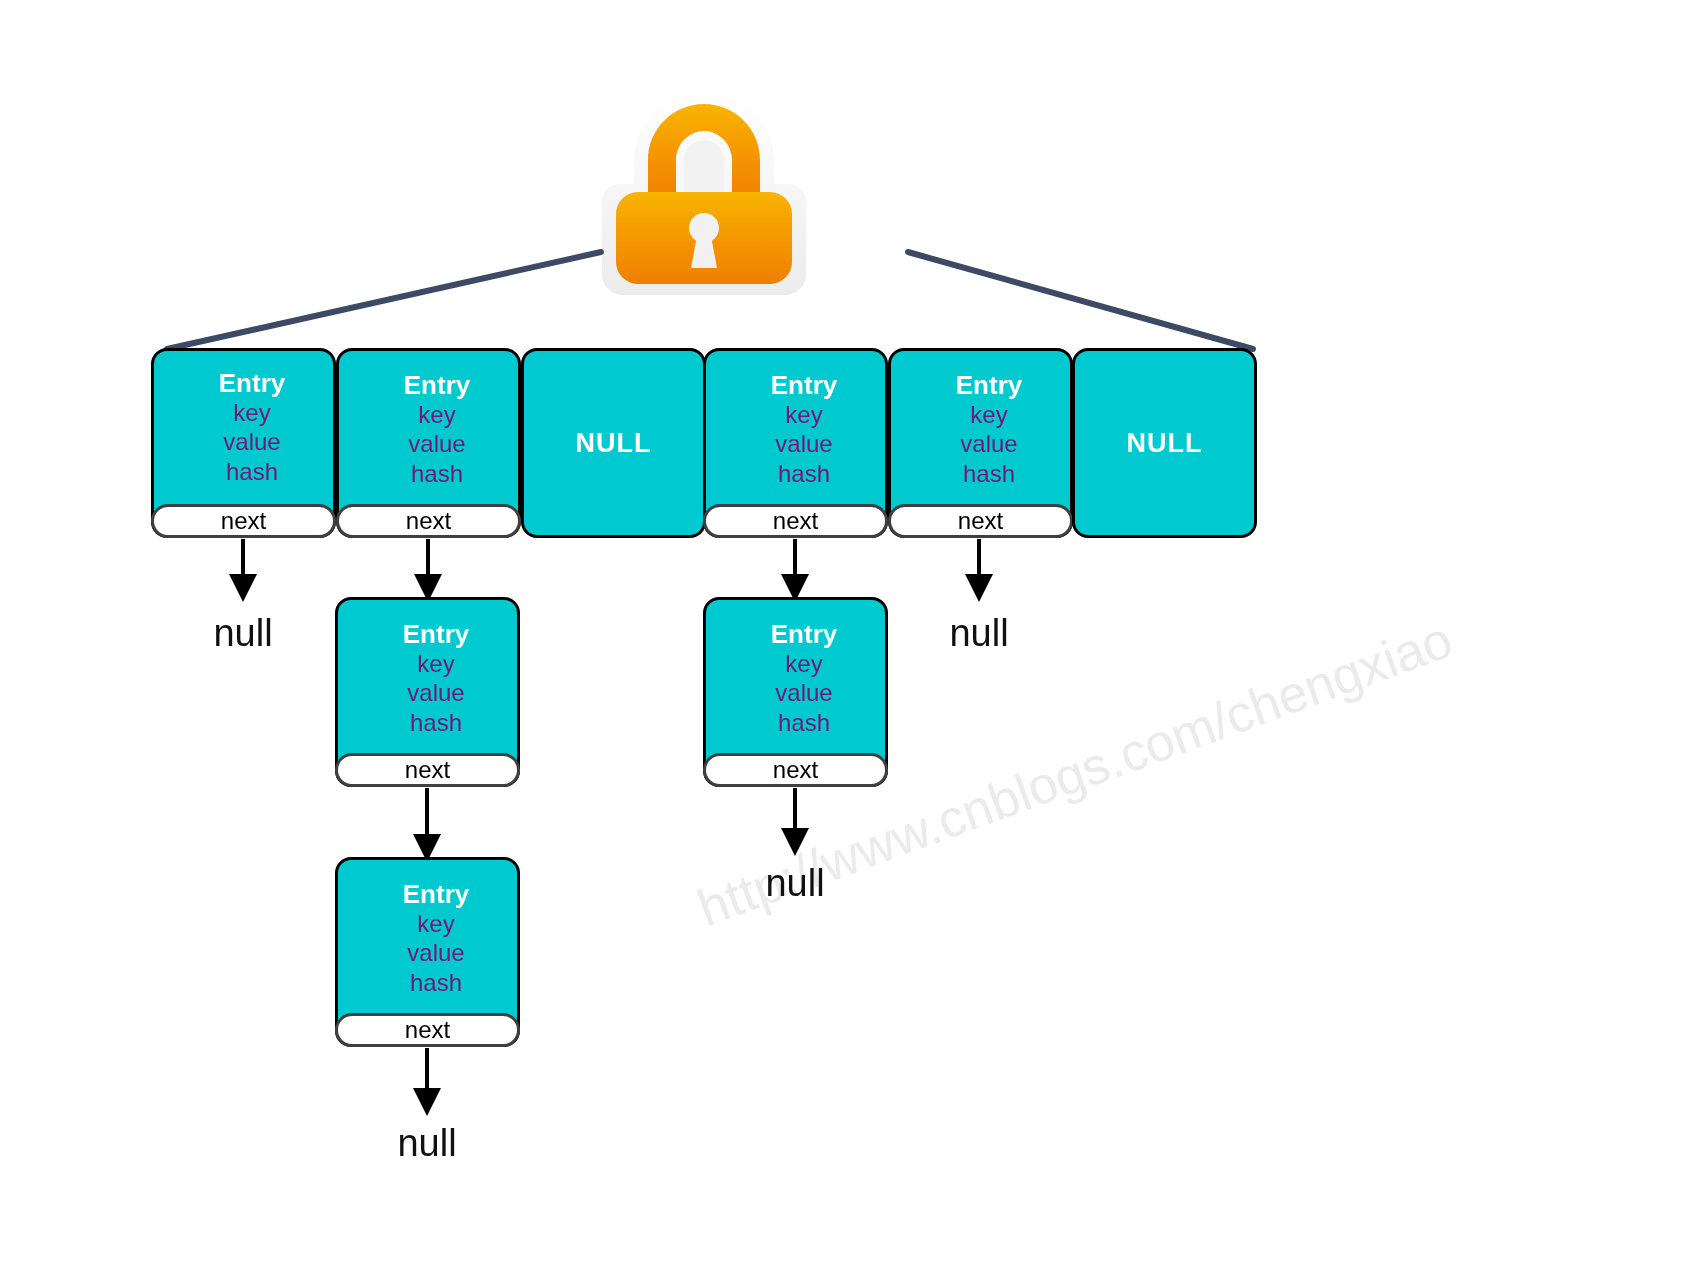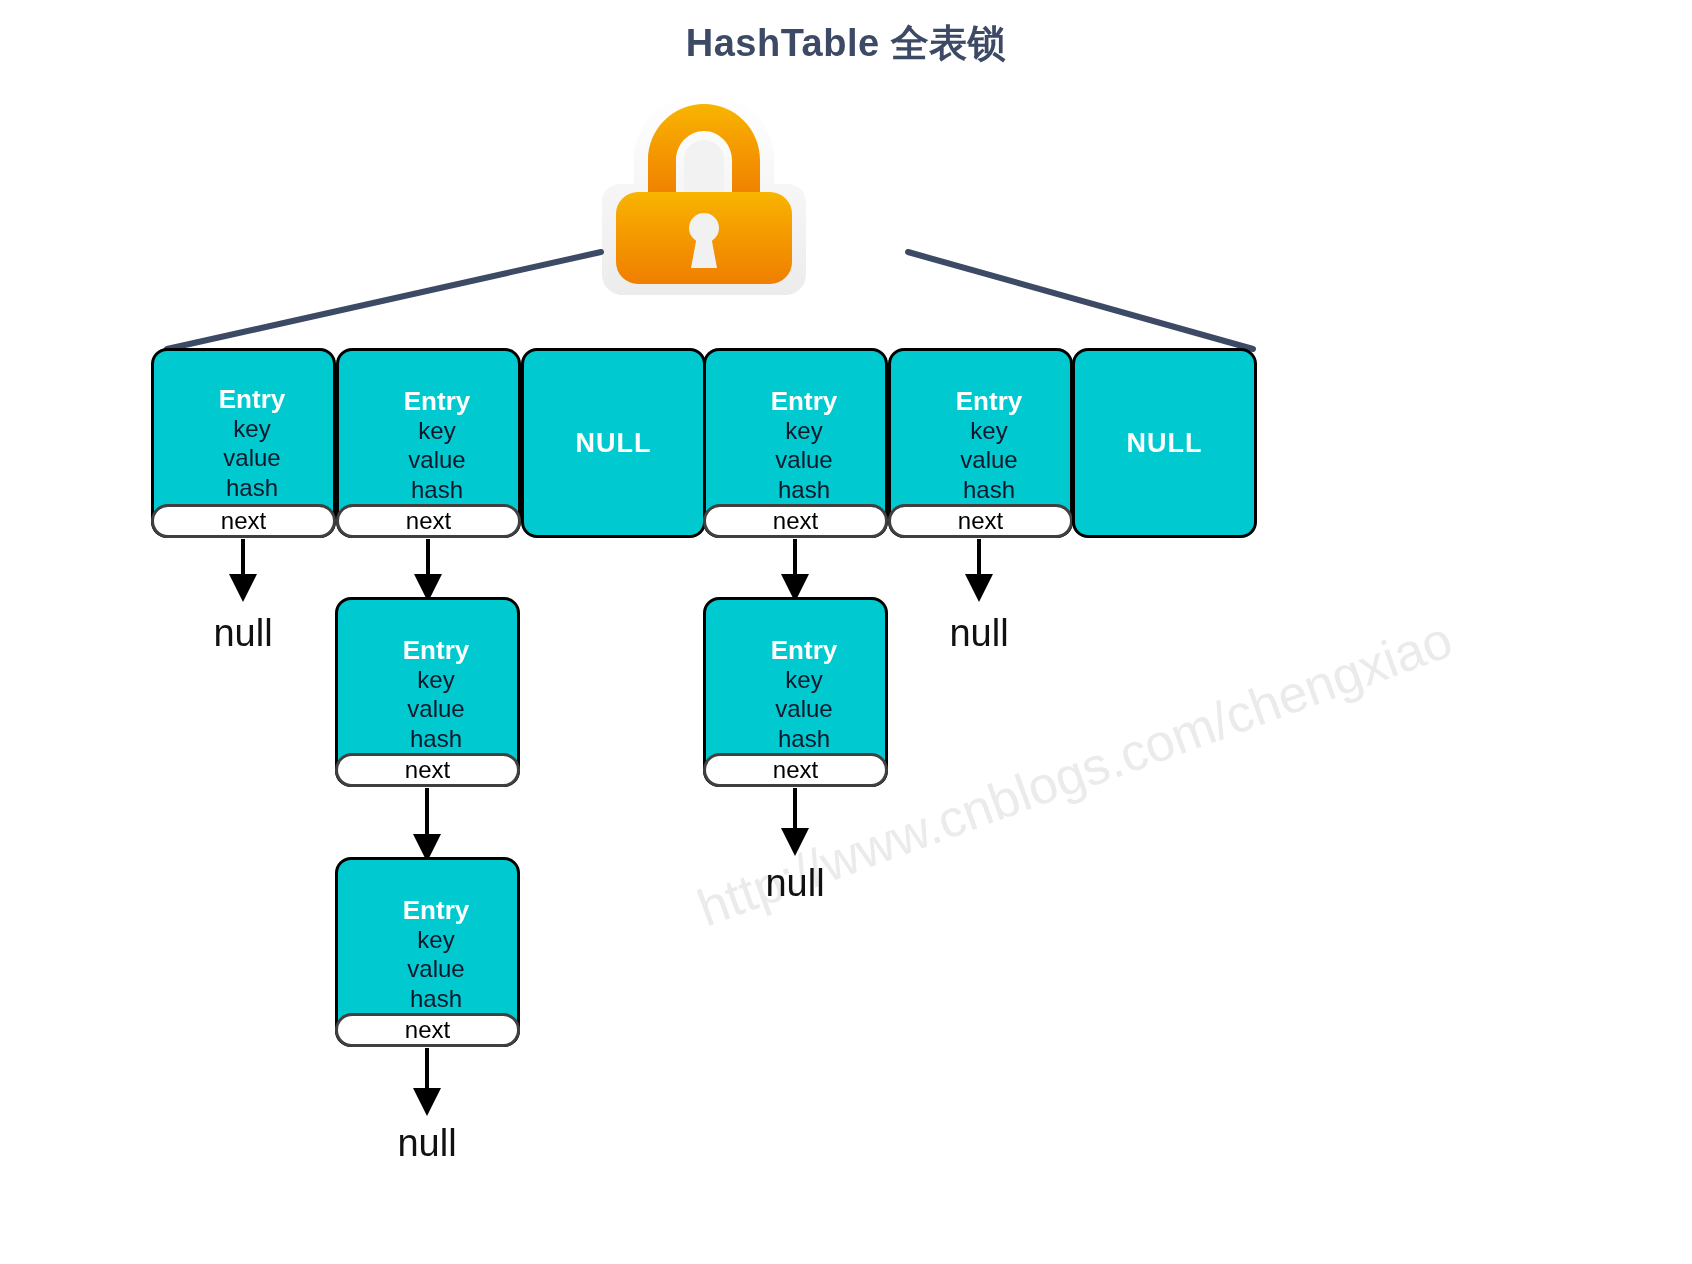--- a/index.html
+++ b/index.html
@@ -33,29 +33,29 @@
     position:absolute;
     box-sizing:border-box;
     background:#00c9cf;
     border:3px solid #000000;
     border-radius:16px;
   }
   .cell.entry{display:block;}
   .cell .body{
     position:absolute;left:0;right:0;top:0;
     text-align:center;
-    padding-top:36px;
+    padding-top:20px;
     margin-left:17px;
   }
   .e-title{
     font-size:26px;font-weight:bold;color:#ffffff;
     line-height:1.12;
   }
   .e-field{
-    font-size:24px;color:#0f172a;
+    font-size:24px;color:#701a75;
     line-height:1.22;
   }
   .null-label{
     position:absolute;left:0;right:0;top:50%;
     transform:translateY(-50%);
     text-align:center;
     font-size:27px;font-weight:bold;color:#ffffff;
     letter-spacing:1px;
   }
   .next-pill{
@@ -89,21 +89,20 @@
     transform:rotate(-20deg);
     transform-origin:left center;
     font-family:"Liberation Sans","DejaVu Sans",sans-serif;
   }
 </style>
 </head>
 <body>
 
 <div id="stage">
 
-  <div class="title">HashTable 全表锁</div>
 
   <div class="lock-wrap">
     <svg width="224" height="216" viewBox="0 0 224 216" xmlns="http://www.w3.org/2000/svg">
       <defs>
         <linearGradient id="lockGrad" x1="0" y1="0" x2="0" y2="1">
           <stop offset="0%" stop-color="#f8b500"></stop>
           <stop offset="45%" stop-color="#f59a00"></stop>
           <stop offset="100%" stop-color="#ef7f01"></stop>
         </linearGradient>
         <linearGradient id="shellGrad" x1="0" y1="0" x2="0" y2="1">

